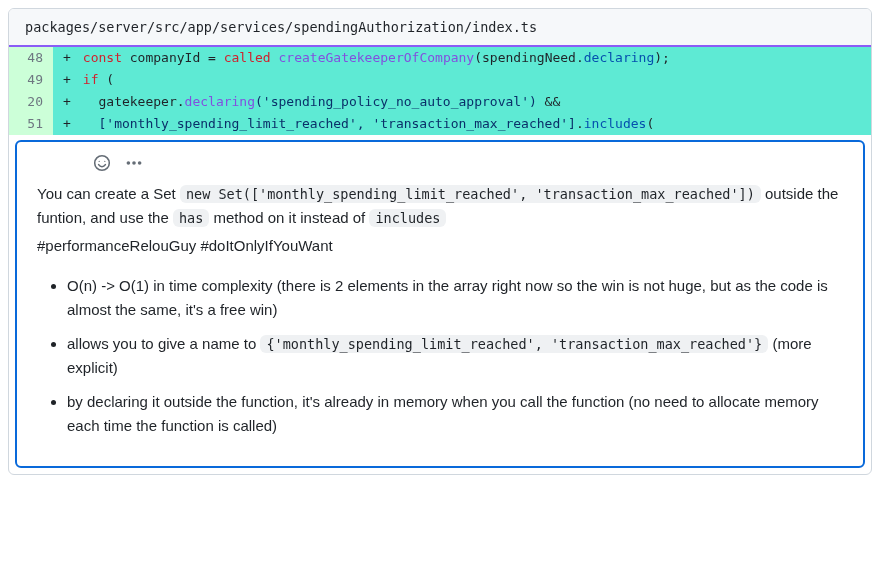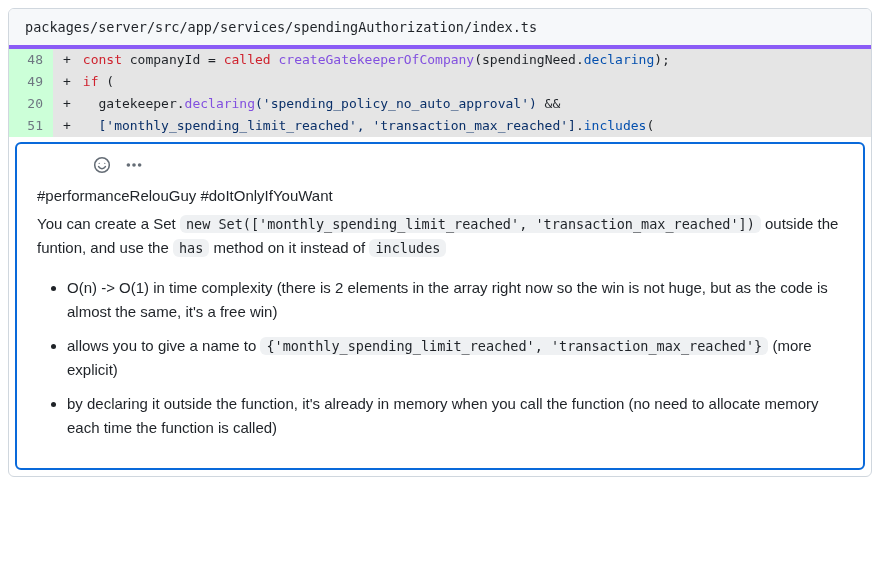--- a/index.html
+++ b/index.html
@@ -11,33 +11,33 @@
       padding: 8px;
     }
     .diff-container {
       border: 1px solid #d0d7de;
       border-radius: 6px;
       overflow: hidden;
     }
     .file-header {
       background: #f6f8fa;
       padding: 10px 16px;
-      border-bottom: 4px solid #8b5cf6;
+      border-bottom: 2px solid #8b5cf6;
       font-family: ui-monospace, SFMono-Regular, "SF Mono", Menlo, Consolas, monospace;
       font-size: 13.5px;
       color: #1f2328;
     }
     .diff-table {
       width: 100%;
       border-collapse: collapse;
       font-family: ui-monospace, SFMono-Regular, "SF Mono", Menlo, Consolas, monospace;
       font-size: 13px;
       line-height: 22px;
     }
-    .diff-line { background: #e5e5e5; }
+    .diff-line { background: #5eead4; }
     .line-num {
       width: 44px;
       min-width: 44px;
       text-align: right;
       padding: 0 10px;
       color: #6e7781;
       user-select: none;
       background: #ccffd8;
       vertical-align: top;
     }
@@ -171,24 +171,24 @@
           <span class="kebab-icon">
             <svg width="18" height="18" viewBox="0 0 16 16" fill="#656d76">
                 <circle cx="3" cy="8" r="1.6"></circle>
                 <circle cx="8" cy="8" r="1.6"></circle>
                 <circle cx="13" cy="8" r="1.6"></circle>
               </svg>
           </span>
         </div>
       </div>
       <div class="comment-body">
-        <p>#performanceRelouGuy #doItOnlyIfYouWant</p>
         <p>
           <span>You can create a Set </span><code class="inline-code">new Set(['monthly_spending_limit_reached', 'transaction_max_reached'])</code><span> outside the funtion, and use the </span><code class="inline-code">has</code><span> method on it instead of </span><code class="inline-code">includes</code>
         </p>
+        <p>#performanceRelouGuy #doItOnlyIfYouWant</p>
         <ul class="comment-list">
           <li>O(n) -&gt; O(1) in time complexity (there is 2 elements in the array right now so the win is not huge, but as the code is almost the same, it's a free win)</li>
           <li>
             <span>allows you to give a name to </span><code class="inline-code">{'monthly_spending_limit_reached', 'transaction_max_reached'}</code><span> (more explicit)</span>
           </li>
           <li>by declaring it outside the function, it's already in memory when you call the function (no need to allocate memory each time the function is called)</li>
         </ul>
       </div>
     </div>
   </div>

